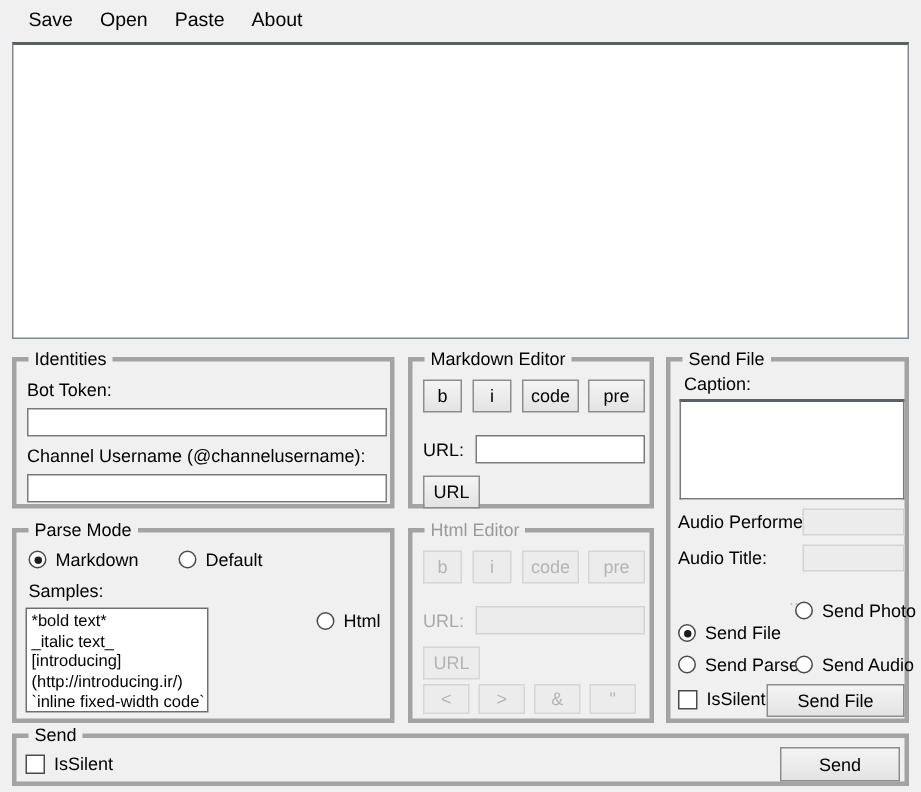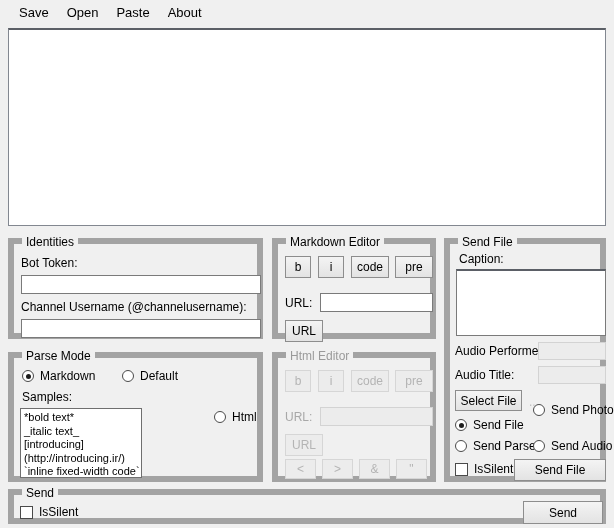--- a/index.html
+++ b/index.html
@@ -49,21 +49,21 @@
     resize: none;
     font-family: "Liberation Sans", sans-serif;
     font-size: 12px;
     padding: 2px 3px;
     color: #000;
   }
 
   
   .group {
     position: absolute;
-    border: 6px solid #a3a3a3;
+    border: 3px solid #a3a3a3;
     box-sizing: border-box;
   }
   .group > .group-title {
     position: absolute;
     top: -8px;
     left: 8px;
     background: #f0f0f0;
     padding: 0 4px;
     font-size: 12px;
     color: #000;
@@ -265,21 +265,20 @@
 
   <span class="lbl" style="left:9px; top:8px;">Caption:</span>
   <textarea class="tbox" style="left: 6px; top: 25px; width: 150px; height: 67px;"></textarea>
 
   <span class="lbl" style="left:5px; top:100px;">Audio Performer:</span>
   <input class="tbox dis" style="left: 88px; top: 98px; width: 68px; height: 18px;" disabled="" value="">
 
   <span class="lbl" style="left:5px; top:124px;">Audio Title:</span>
   <input class="tbox dis" style="left: 88px; top: 122px; width: 68px; height: 18px;" disabled="" value="">
 
-  <button class="btn" style="left:5px; top:146px; width:67px; height:21px;">Select File</button>
   <span class="lbl faint" style="left:79px; top:151px;">...</span>
 
   <div class="radio on" style="left:5px; top:174px;">
     <span class="dot"></span>
     <span>Send File</span>
   </div>
   <div class="radio" style="left:83px; top:159px;text-align:center;">
     <span class="dot"></span>
     <span>Send Photo</span>
   </div>

